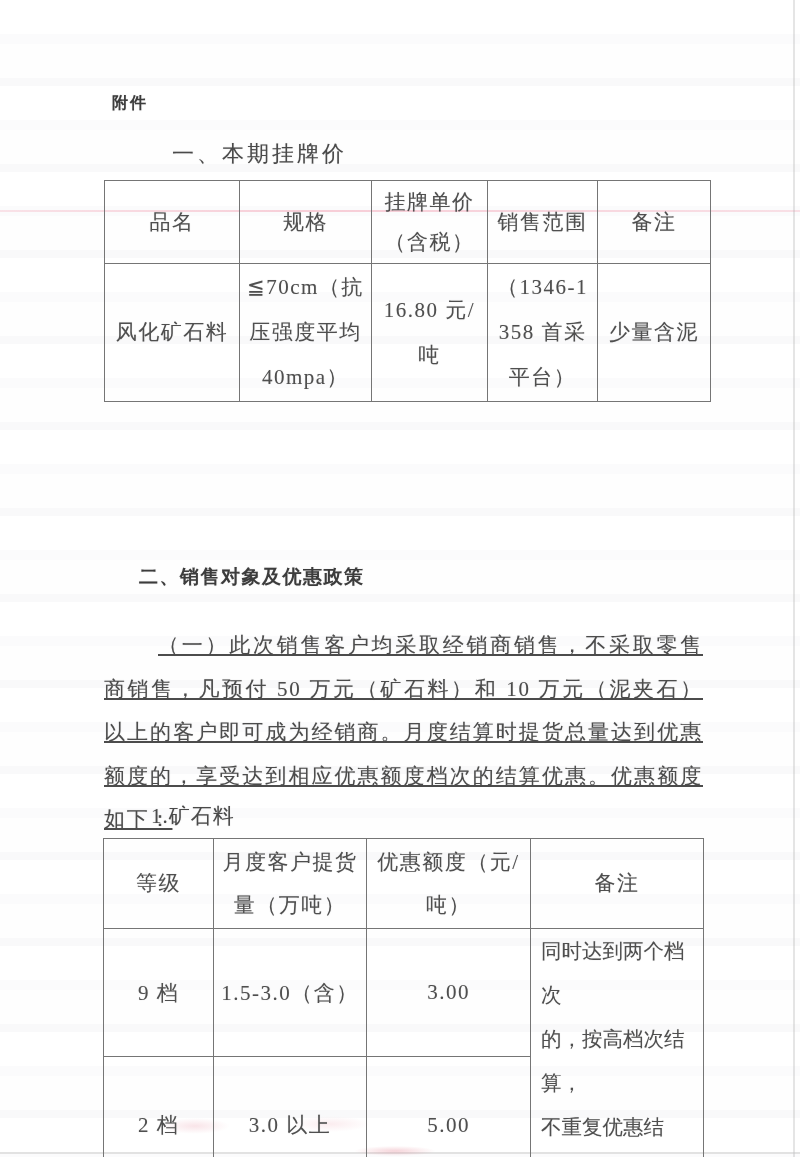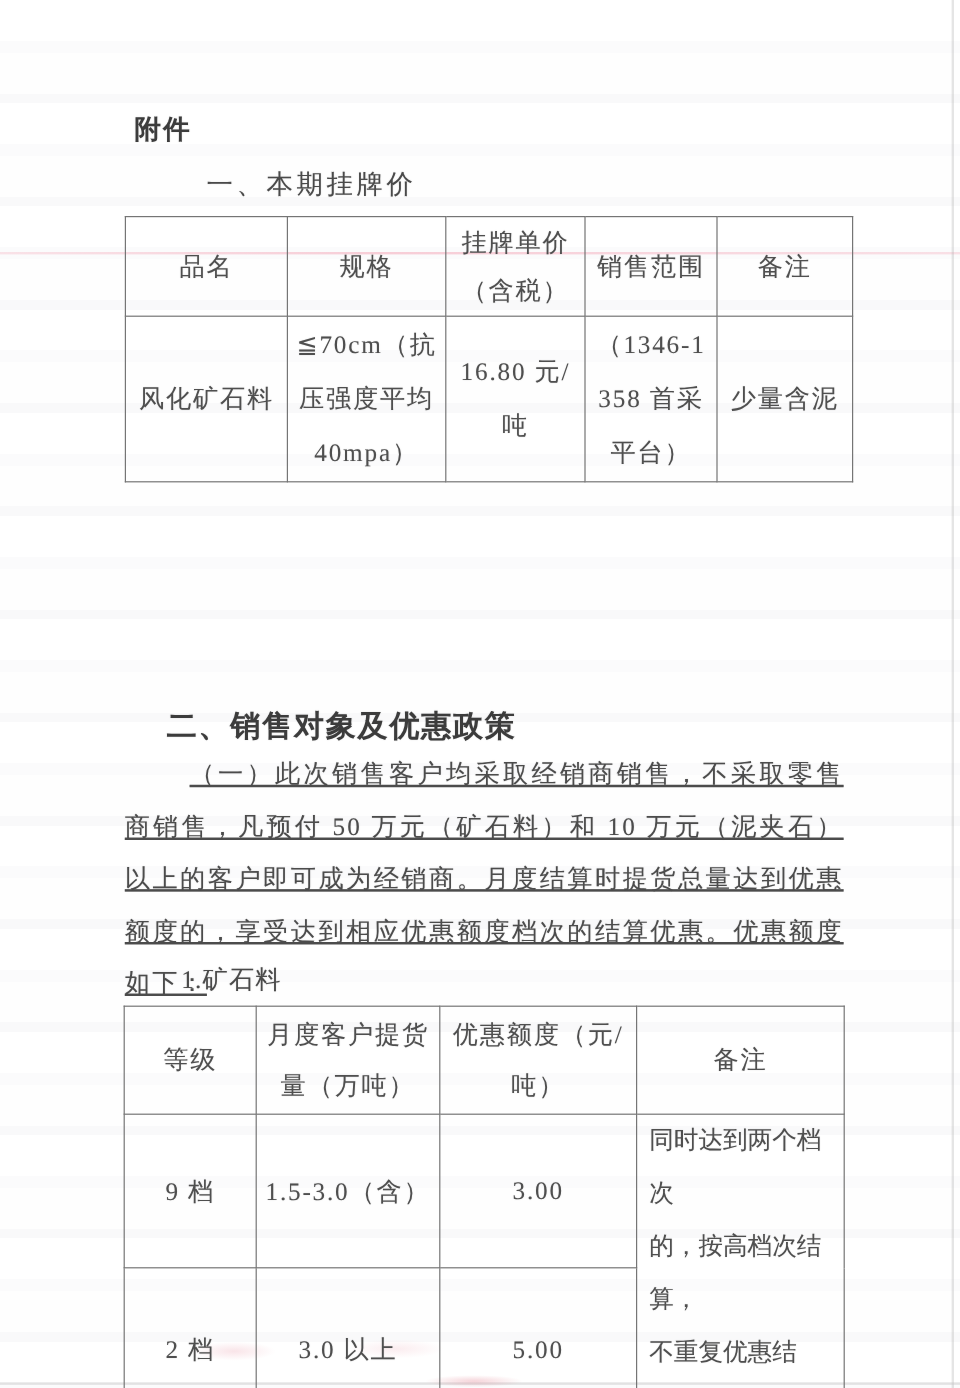--- a/index.html
+++ b/index.html
@@ -25,23 +25,23 @@
   .bottom-line{position:absolute;left:0;top:1152px;width:800px;height:2px;background:rgba(195,195,195,.45);}
   .smudge-a{position:absolute;left:160px;top:1118px;width:70px;height:16px;
     background:radial-gradient(ellipse at center,rgba(225,120,140,.20),rgba(225,120,140,0) 70%);}
   .smudge-b{position:absolute;left:290px;top:1116px;width:80px;height:16px;
     background:radial-gradient(ellipse at center,rgba(225,120,140,.14),rgba(225,120,140,0) 70%);}
   .smudge-c{position:absolute;left:355px;top:1146px;width:80px;height:10px;
     background:radial-gradient(ellipse at center,rgba(220,100,120,.28),rgba(220,100,120,0) 72%);}
 
   .txt{text-shadow:0 0 1px rgba(90,90,90,.35);}
 
-  .attach{position:absolute;left:112px;top:93px;font-size:22px;font-weight:bold;color:#3c3c3c;letter-spacing:2px;}
+  .attach{position:absolute;left:112px;top:93px;font-size:16px;font-weight:bold;color:#3c3c3c;letter-spacing:2px;}
   .s1title{position:absolute;left:172px;top:139px;font-size:22px;color:#4a4a4a;letter-spacing:3px;}
-  .s2title{position:absolute;left:139px;top:588px;font-size:25px;font-weight:bold;color:#3c3c3c;letter-spacing:1.5px;}
+  .s2title{position:absolute;left:139px;top:564px;font-size:19px;font-weight:bold;color:#3c3c3c;letter-spacing:1.5px;}
   .note{position:absolute;left:104px;top:493px;width:599px;font-size:21px;line-height:43.5px;
     text-align:justify;text-indent:34px;letter-spacing:1.8px;color:#4c4c4c;}
   .para1{position:absolute;left:104px;top:624px;width:599px;font-size:21px;line-height:43.5px;
     text-align:justify;text-indent:54px;letter-spacing:1.8px;color:#4c4c4c;text-decoration:underline;}
   .list1{position:absolute;left:151px;top:802px;font-size:21px;letter-spacing:1px;color:#4a4a4a;text-align:right;}
 
   table{border-collapse:collapse;table-layout:fixed;position:absolute;background:transparent;padding-left:43px;}
   td,th{border:1.5px solid #757575;font-weight:normal;text-align:center;vertical-align:middle;
     font-size:21px;color:#4f4f4f;white-space:pre-line;letter-spacing:1.5px;
     padding:0 4px;text-shadow:0 0 1px rgba(90,90,90,.3);}

